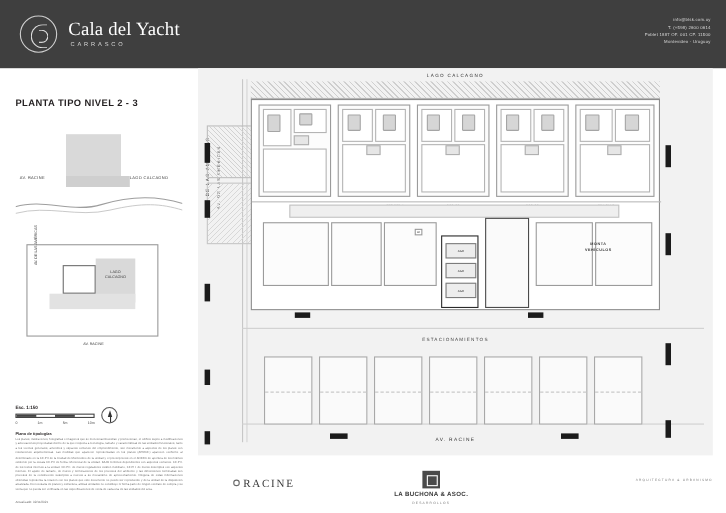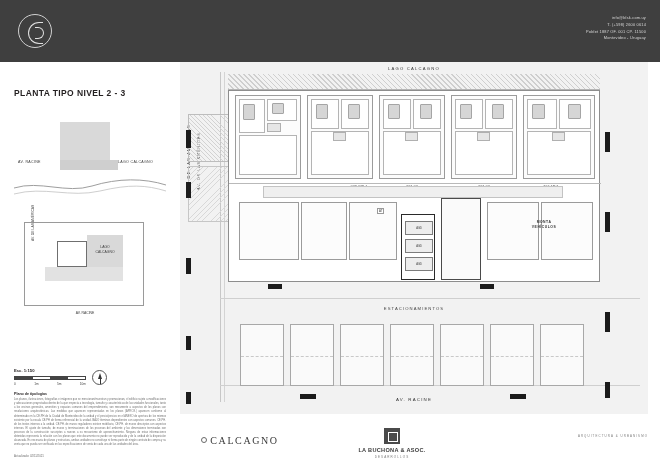--- a/index.html
+++ b/index.html
@@ -323,20 +323,24 @@
   }
 </style>
 </head>
 <body>
 
 <div class="sheet">
 
   <div class="header">
     <div class="logo-block">
       <div class="logo-mark"></div>
+      <div class="logo-text">
+        <div class="logo-title">Cala del Yacht</div>
+        <div class="logo-sub">CARRASCO</div>
+      </div>
     </div>
     <div class="header-contact" style="white-space: pre-line;">info@blsk.com.uy
 T. (+598) 2600 0614
 Poblet 1887 OF. 001 CP. 11500
 Montevideo - Uruguay</div>
   </div>
 
   <div class="plan-title">PLANTA TIPO NIVEL 2 - 3</div>
 
   <div class="keyplan">
@@ -507,21 +511,21 @@
         <div class="pbay" style="left:250px;"></div>
         <div class="pbay" style="left:300px;"></div>
       </div>
 
 
     </div>
   </div>
 
   <div class="footer">
     <div class="f-logo f-posadas">
-      <span class="dot"></span><span class="nm">CALCAGNO</span>
+      <span class="dot"></span><span class="nm">RACINE</span>
     </div>
     <div class="f-logo f-lab">
       <div class="sq"></div>
       <div class="nm">LA BUCHONA &amp; ASOC.</div>
       <div class="sb">DESARROLLOS</div>
     </div>
     <div class="f-logo f-gp">
       <div class="sb">ARQUITECTURA &amp; URBANISMO</div>
     </div>
   </div>

